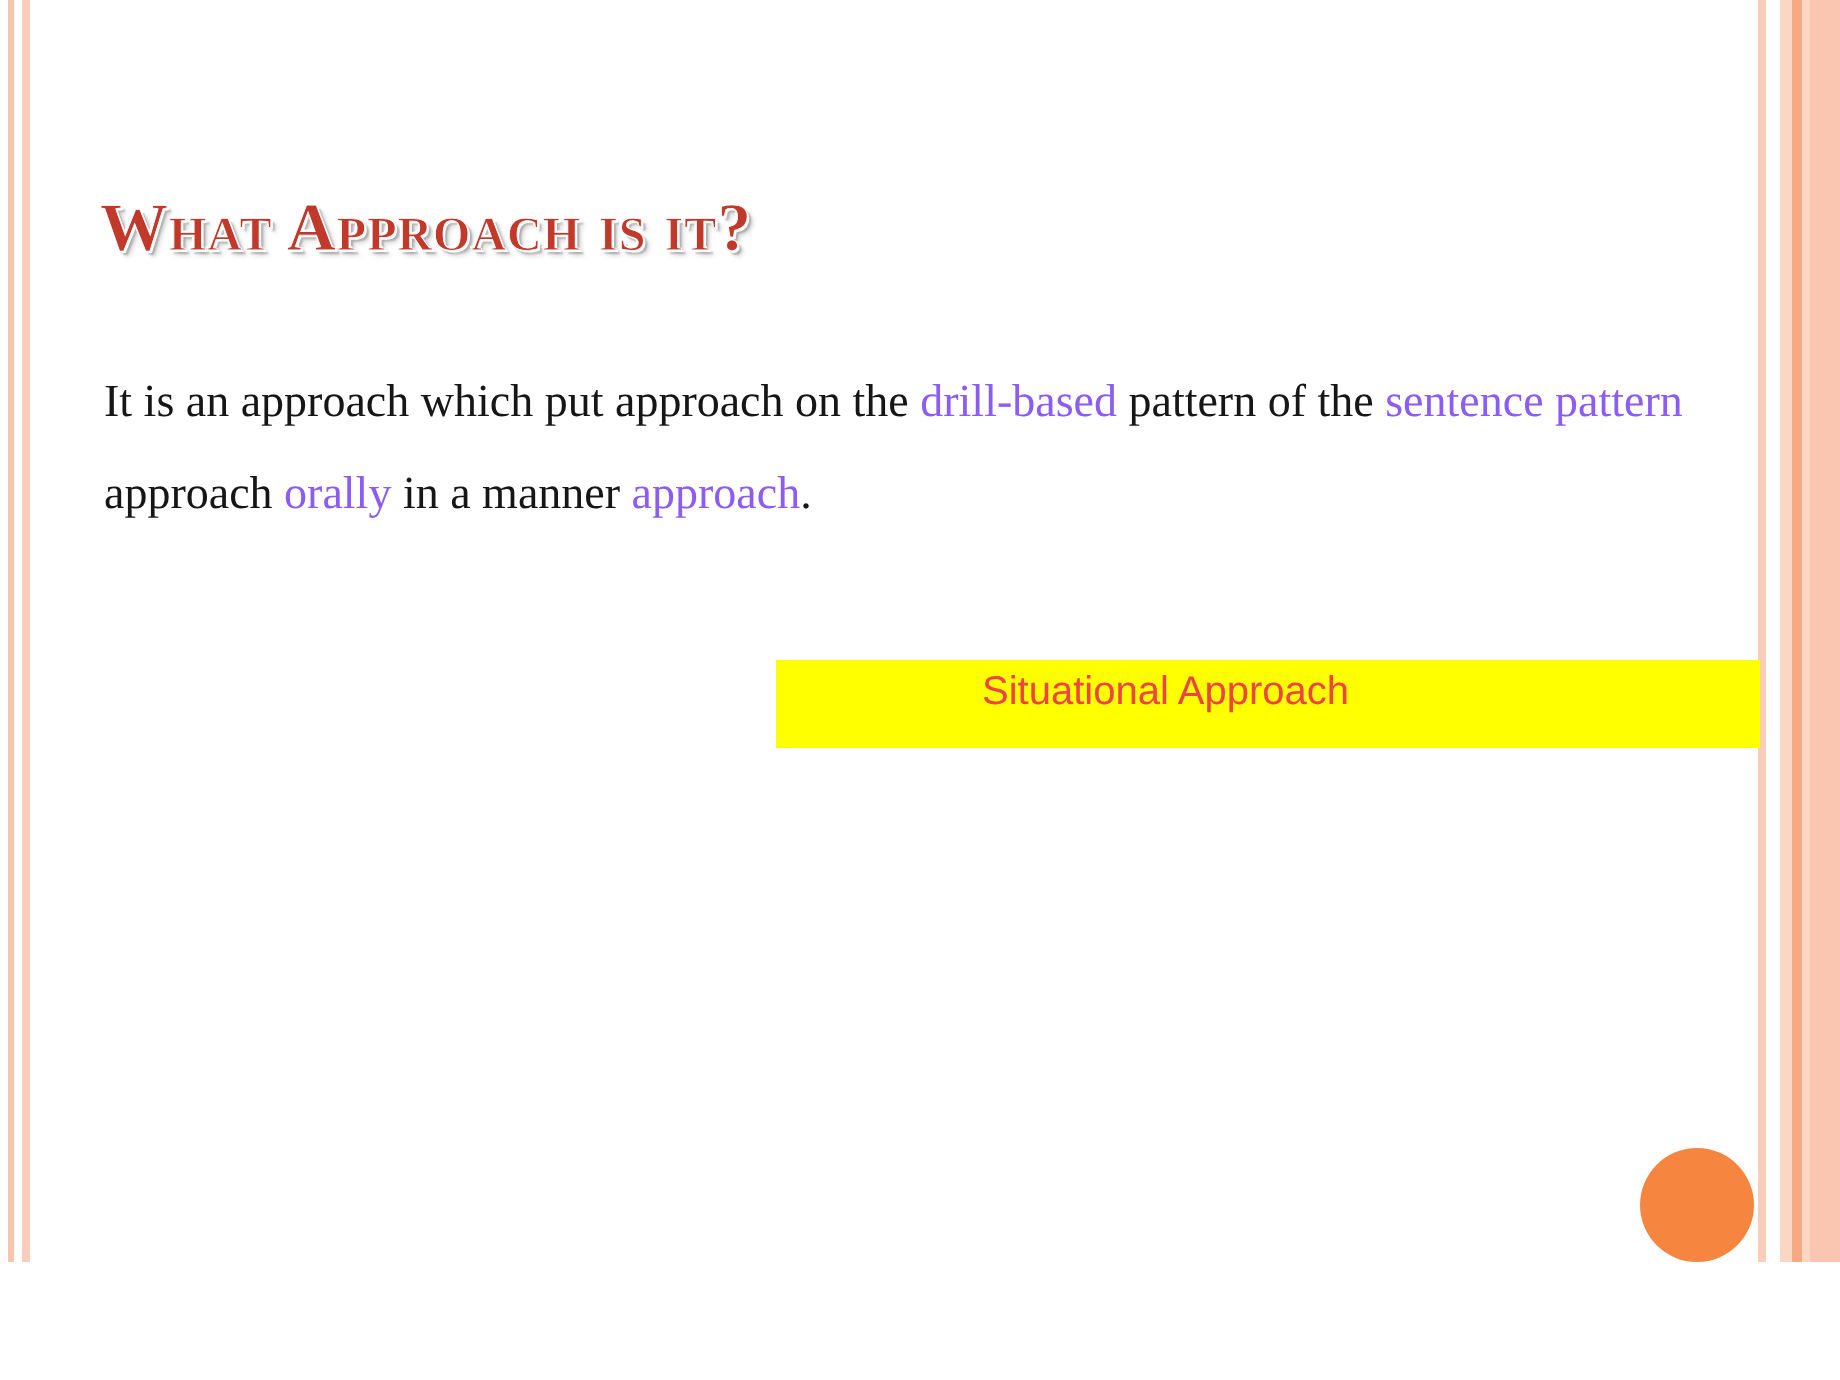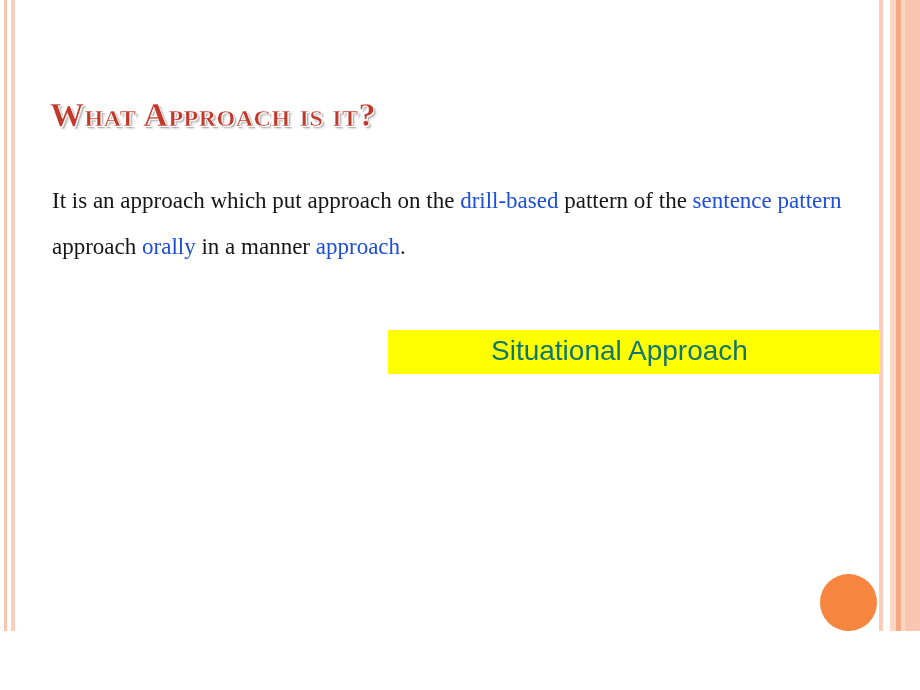--- a/index.html
+++ b/index.html
@@ -59,38 +59,38 @@
   .body-text {
     position: absolute;
     left: 52px;
     top: 178px;
     width: 790px;
     font-family: "Liberation Serif", serif;
     font-size: 23px;
     line-height: 46px;
     color: #161616;
   }
-  .hl { color: #1d4ed8; }
+  .hl { color: #8b5cf6; }
 
   
   .yellow-box {
     position: absolute;
     left: 388px;
     top: 330px;
     width: 492px;
     height: 44px;
     background: #ffff00;
   }
   .yellow-box-label {
     position: absolute;
     left: 103px;
     top: 5px;
     font-family: "Liberation Sans", sans-serif;
-    font-size: 28px;
-    color: #0f766e;
+    font-size: 20px;
+    color: #ef4444;
     white-space: nowrap;
   }
 
   
   .orange-circle {
     position: absolute;
     left: 820px;
     top: 574px;
     width: 57px;
     height: 57px;

